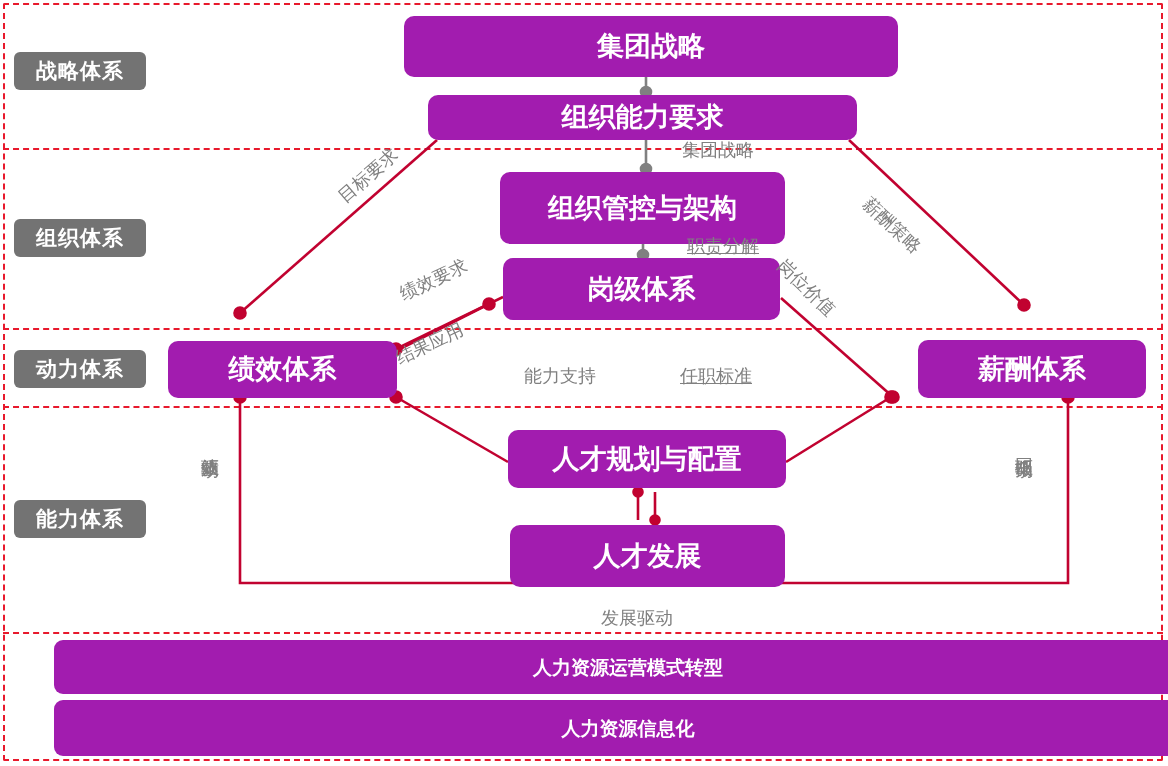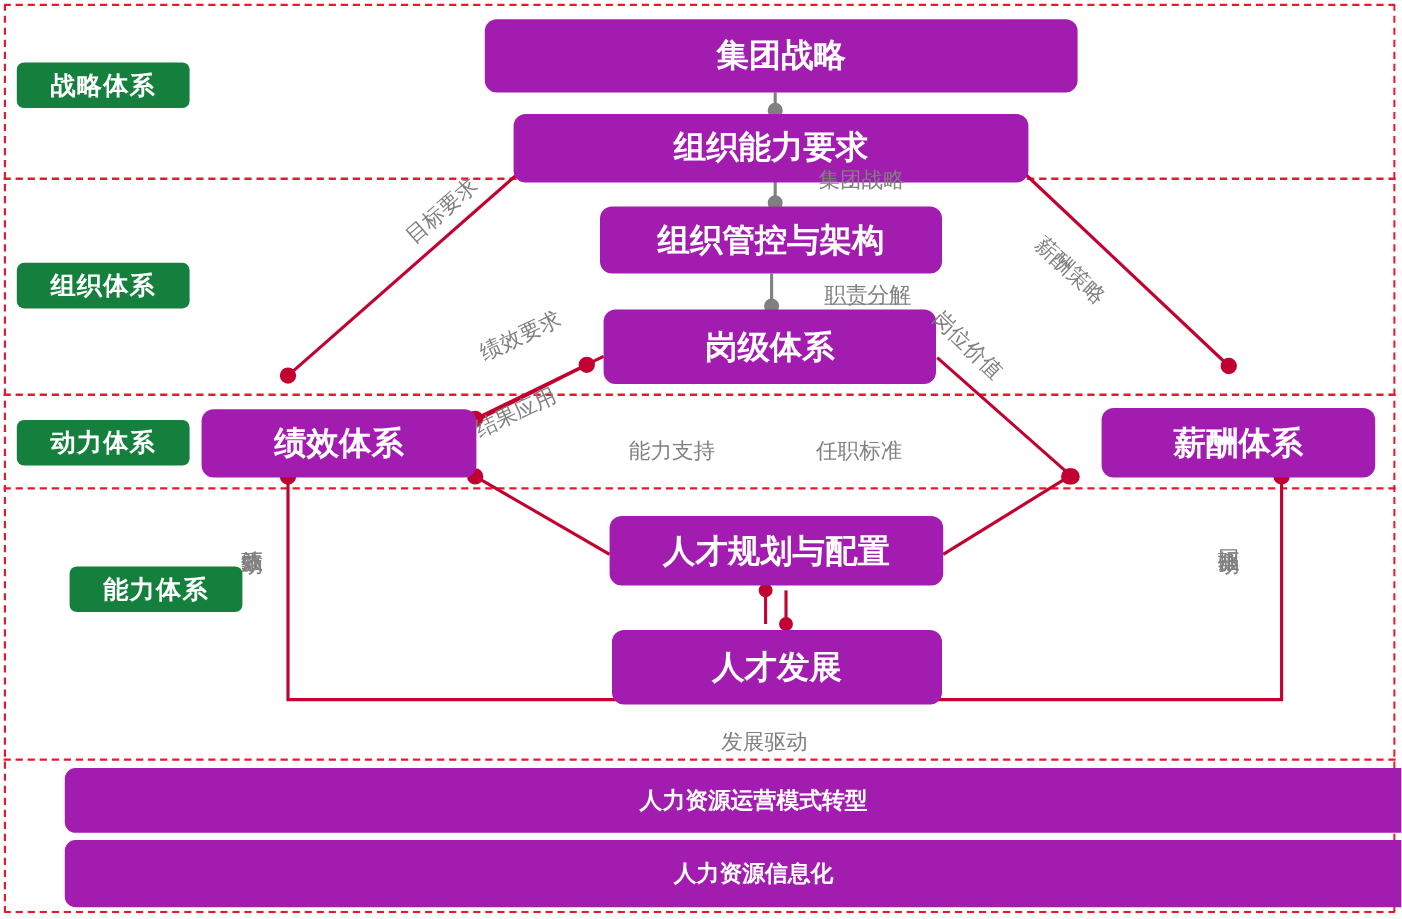--- a/index.html
+++ b/index.html
@@ -17,24 +17,24 @@
   .band-sep{
     position:absolute;left:3px;width:1160px;height:0;
     border-top:2.5px dashed #E8192C;
   }
 
   
   #lines{position:absolute;left:0;top:0;width:1168px;height:766px;}
 
   
   .band-tag{
-    position:absolute;background:#15803d;color:#ffffff;
+    position:absolute;background:#737373;color:#ffffff;
     border-radius:6px;display:flex;align-items:center;justify-content:center;
     font-size:21px;font-weight:bold;letter-spacing:1px;
-    width:144px;height:38px;
+    width:132px;height:38px;
   }
 
   
   .node{
     position:absolute;background:#a21caf;color:#ffffff;
     border-radius:10px;display:flex;align-items:center;justify-content:center;
     font-weight:bold;text-align:center;line-height:1;
     box-sizing:border-box;
   }
   .node.big{font-size:27px;}
@@ -109,27 +109,27 @@
       <circle cx="646" cy="169" r="5"></circle>
 
       <line x1="643" y1="228" x2="643" y2="258"></line>
       <circle cx="643" cy="255" r="5"></circle>
     </g>
   </svg>
 
   <div class="band-tag" style="left:14px;top:52px;">战略体系</div>
   <div class="band-tag" style="left:14px;top:219px;">组织体系</div>
   <div class="band-tag" style="left:14px;top:350px;">动力体系</div>
-  <div class="band-tag" style="left:14px;top:472px;margin-left:44px;">能力体系</div>
+  <div class="band-tag" style="left:14px;top:500px;">能力体系</div>
 
   <div class="node big" style="left:404px;top:16px;width:494px;height:61px;">集团战略</div>
 
-  <div class="node big" style="left:428px;top:95px;width:429px;height:57px;">组织能力要求</div>
+  <div class="node big" style="left:428px;top:95px;width:429px;height:45px;">组织能力要求</div>
 
-  <div class="node big" style="left:500px;top:172px;width:285px;height:56px;">组织管控与架构</div>
+  <div class="node big" style="left:500px;top:172px;width:285px;height:72px;">组织管控与架构</div>
 
   <div class="node big" style="left:503px;top:258px;width:277px;height:62px;">岗级体系</div>
 
   <div class="node big" style="left:168px;top:341px;width:229px;height:57px;">绩效体系</div>
 
   <div class="node big" style="left:508px;top:430px;width:278px;height:58px;">人才规划与配置</div>
 
   <div class="node big" style="left:918px;top:340px;width:228px;height:58px;">薪酬体系</div>
 
   <div class="node big" style="left:510px;top:525px;width:275px;height:62px;">人才发展</div>
@@ -146,21 +146,21 @@
   <div class="edge-label" style="left:687px;top:234px;text-decoration:underline;">职责分解</div>
 
   <div class="edge-label rot" style="left:396px;top:284px;transform:rotate(-25deg);">绩效要求</div>
 
   <div class="edge-label rot" style="left:789px;top:254px;transform:rotate(44deg);">岗位价值</div>
 
   <div class="edge-label rot" style="left:392px;top:348px;transform:rotate(-25deg);">结果应用</div>
 
   <div class="edge-label" style="left:524px;top:364px;">能力支持</div>
 
-  <div class="edge-label" style="left:680px;top:364px;">任职标准</div>
+  <div class="edge-label" style="left:680px;top:364px;text-decoration:underline;">任职标准</div>
 
   <div class="edge-label vert" style="left:198px;top:444px;">绩效驱动</div>
 
   <div class="edge-label vert" style="left:1012px;top:444px;">回报驱动</div>
 
   <div class="edge-label" style="left:601px;top:606px;">发展驱动</div>
 
 </div>
 
 </body></html>

